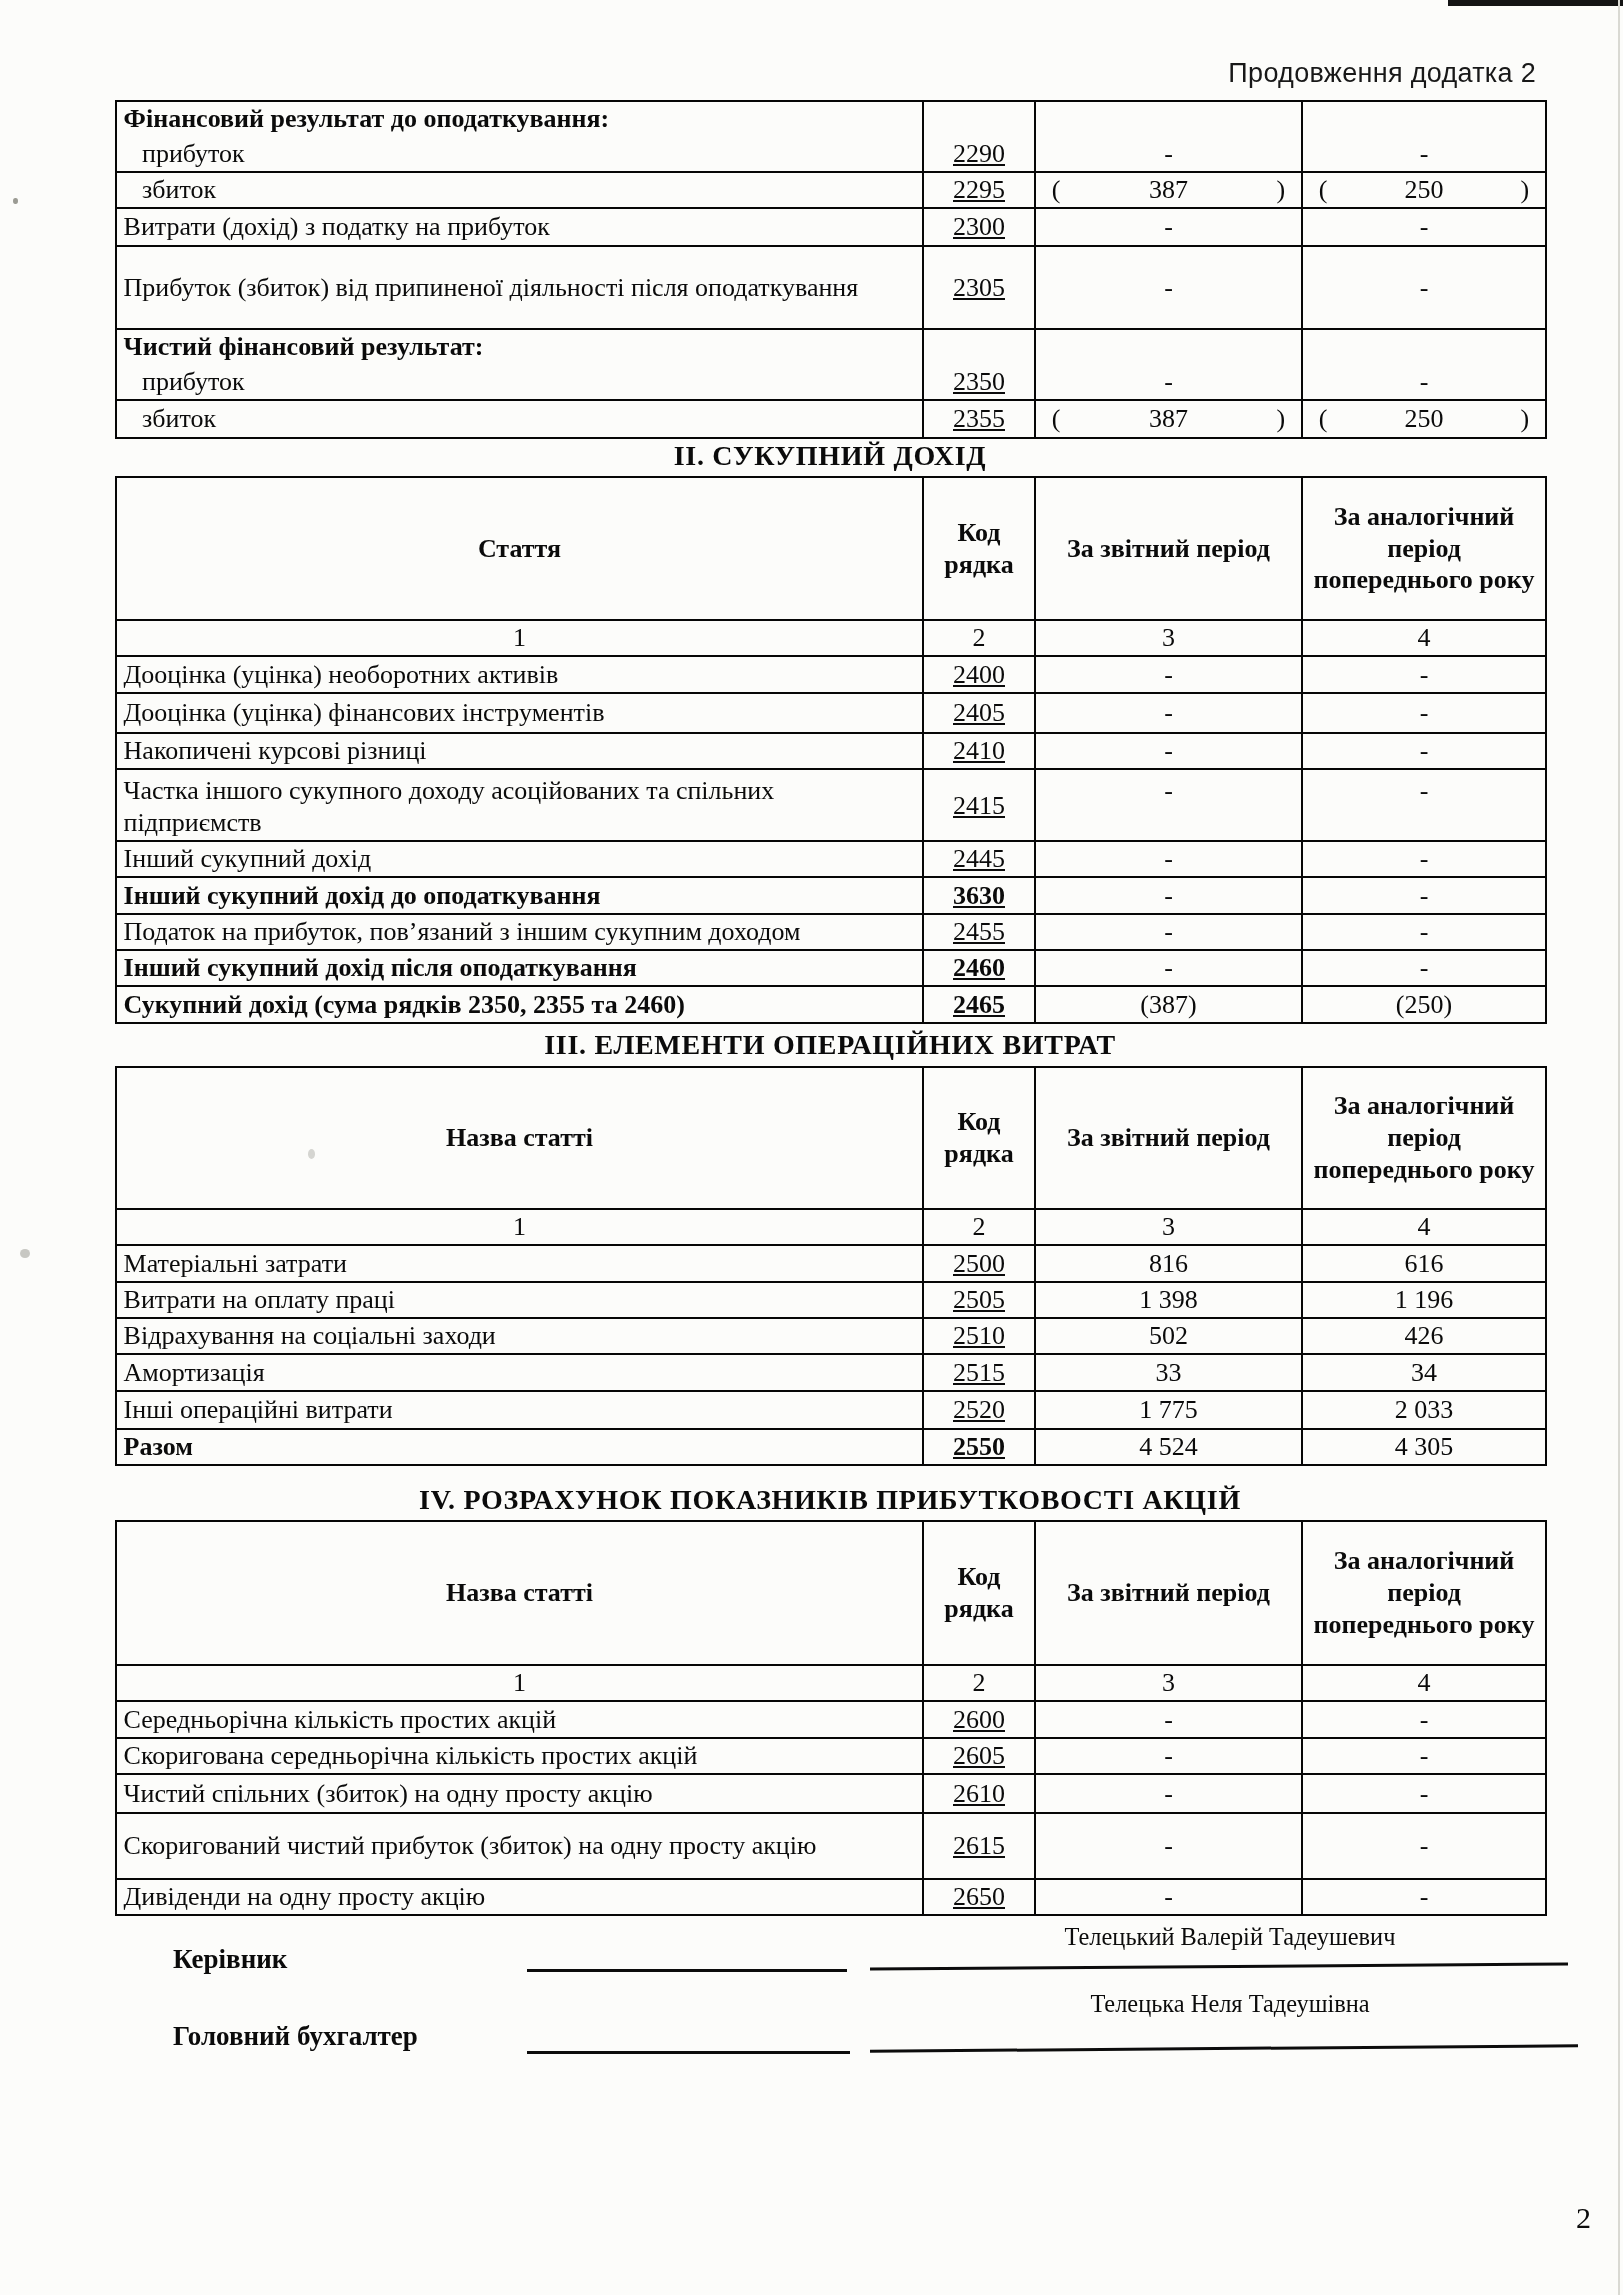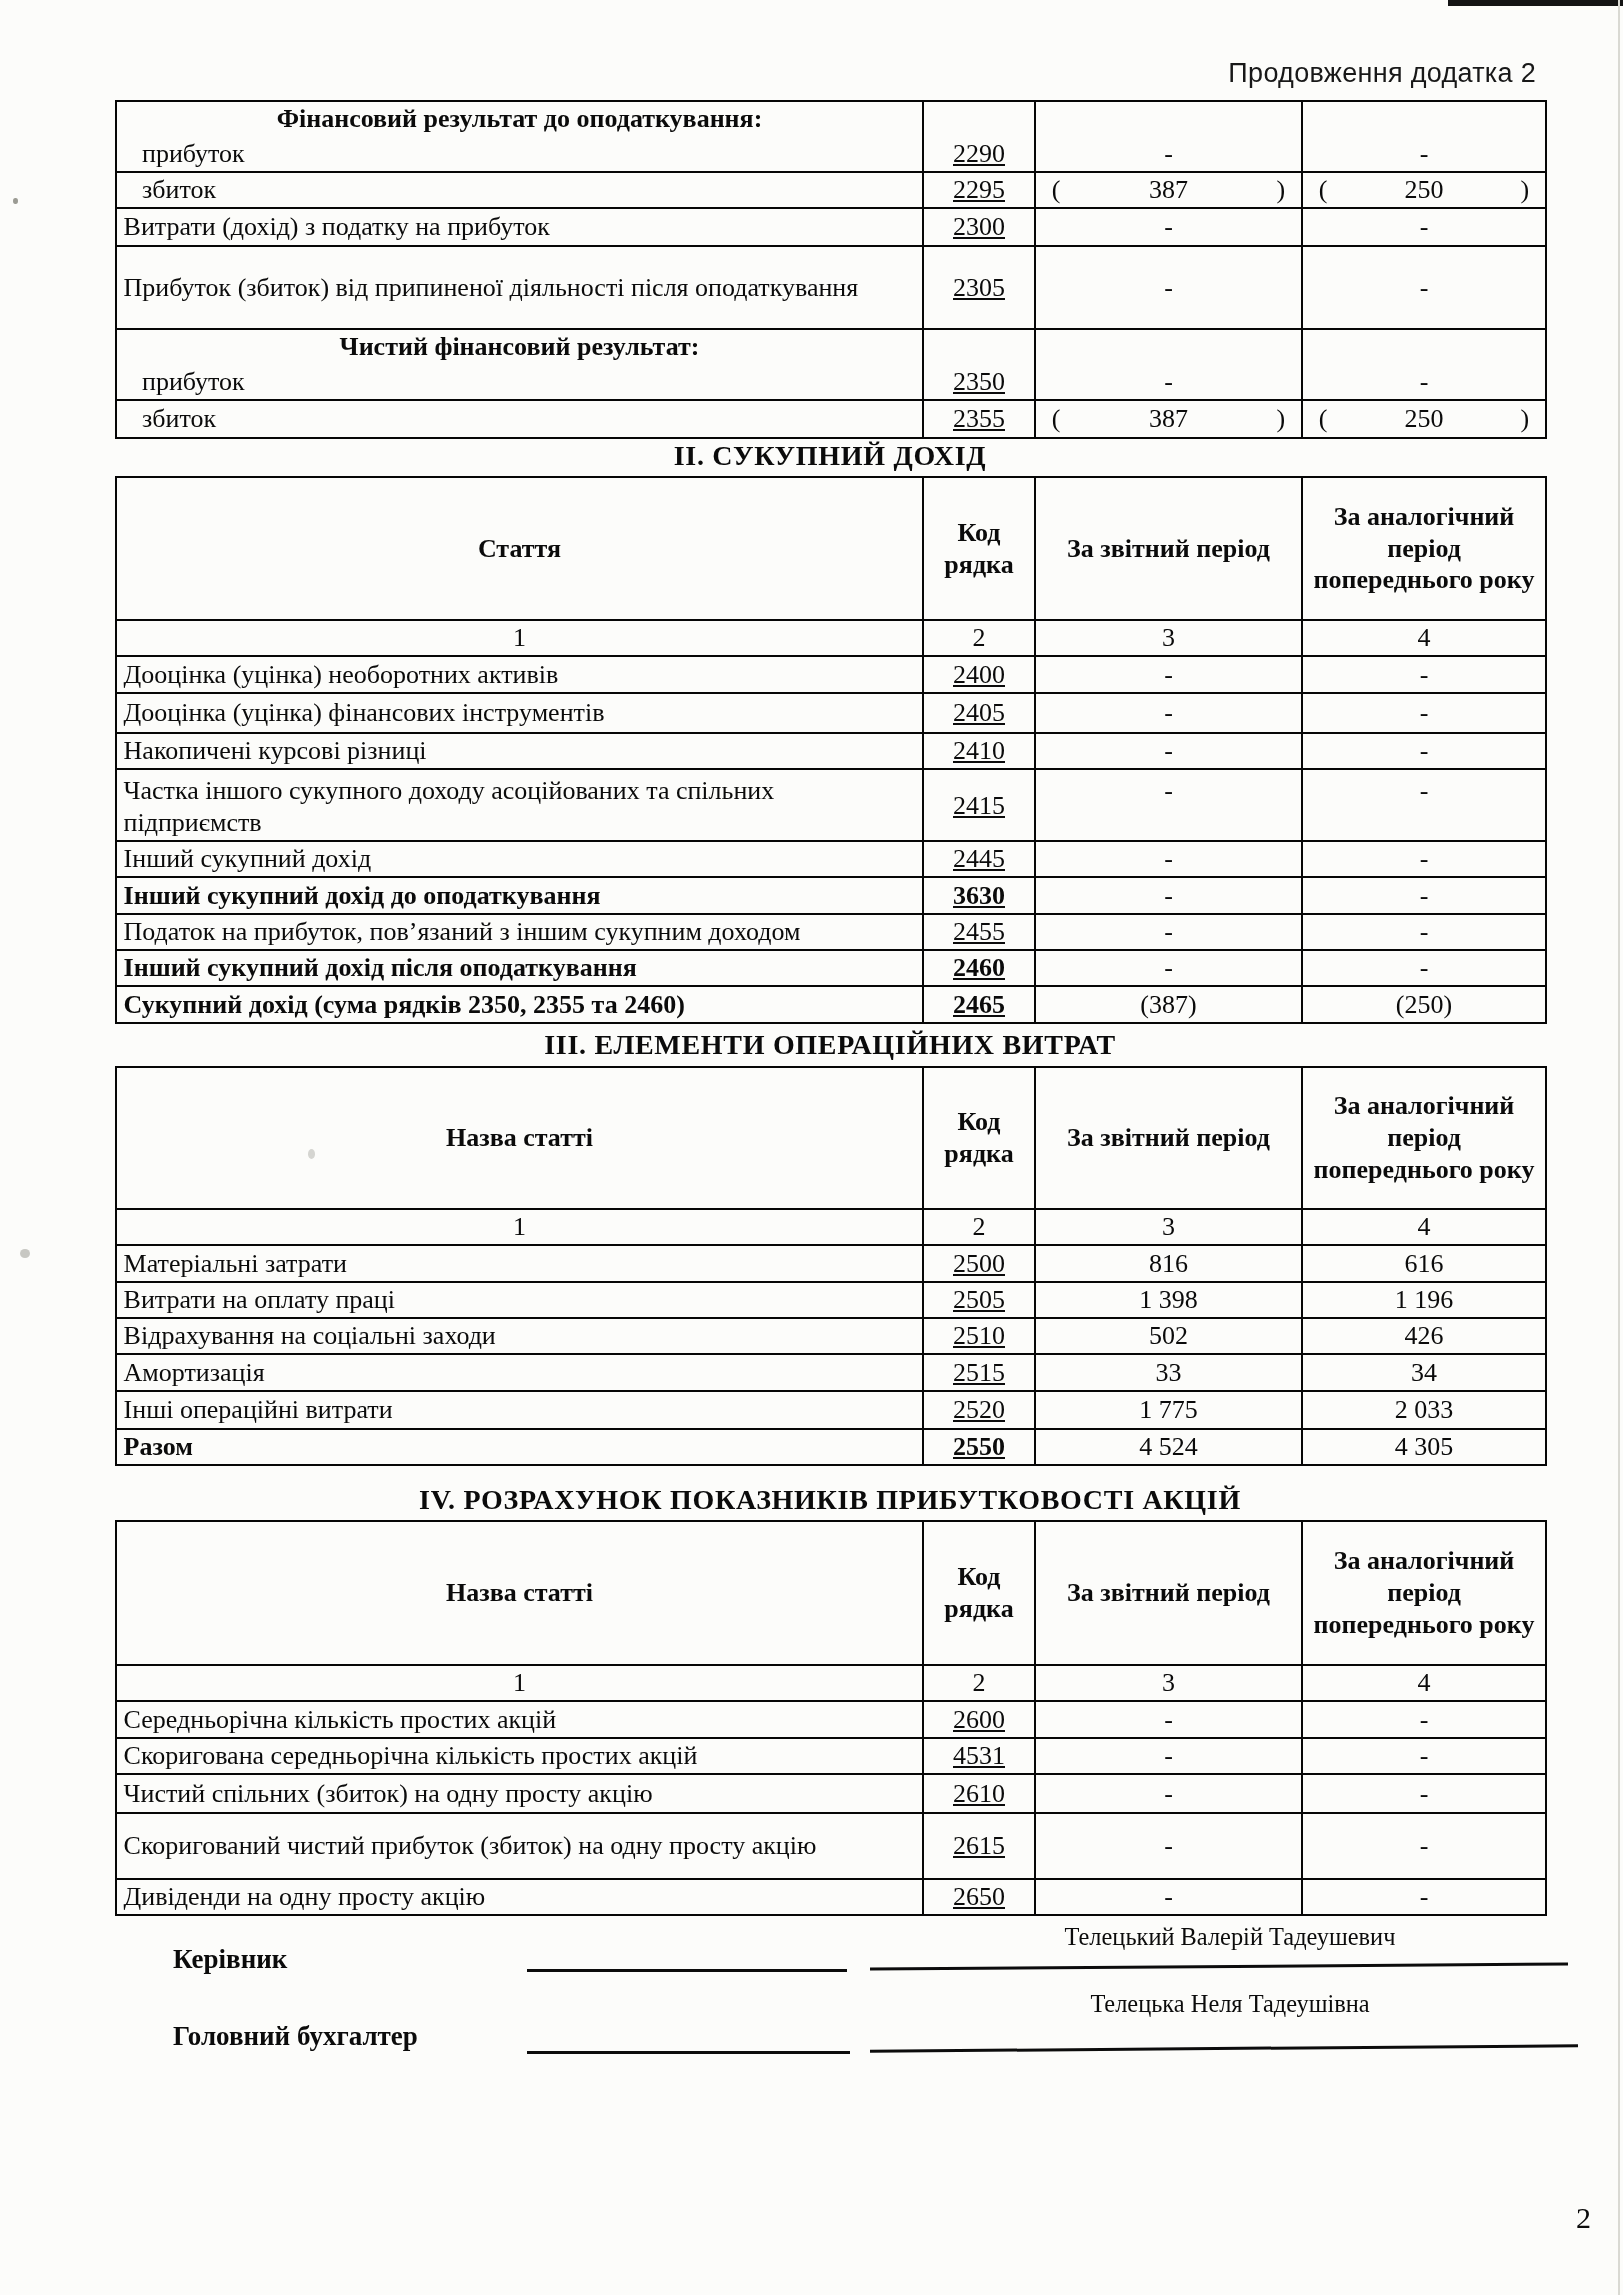--- a/index.html
+++ b/index.html
@@ -30,21 +30,21 @@
   table.t td{
     border:2px solid #060606;
     font-size:26px;line-height:1.22;vertical-align:middle;
     padding:1.3px 6.6px;
   }
   td.lbl{text-align:left;padding:2.6px 9.2px;}
   td.code{text-align:center;padding:1.3px 1.3px;text-decoration:underline;}
   td.val{text-align:center;}
   td.hd{font-weight:700;text-align:center;line-height:1.34;padding:4px 5.3px;}
   tr.nrow td{text-align:center;padding:1.3px;}
-  tr.grp td{border-bottom:none;text-align:center;}
+  tr.grp td{border-bottom:none;}
   tr.grp td.lbl{font-weight:700;vertical-align:middle;}
   tr.sub td{border-top:none;}
   .ind{padding-left:25px !important;}
   .b{font-weight:700;}
   .pw{display:flex;justify-content:space-between;align-items:center;padding:0 9.2px;}
   .pw span{display:inline-block;}
 
   .title{
     position:absolute;left:115px;width:1430px;text-align:center;
     font-size:28px;font-weight:700;letter-spacing:0.7px;
@@ -316,21 +316,21 @@
         <td>4</td>
       </tr>
       <tr style="height:33px">
         <td class="lbl">Середньорічна кількість простих акцій</td>
         <td class="code">2600</td>
         <td class="val">-</td>
         <td class="val">-</td>
       </tr>
       <tr style="height:34px">
         <td class="lbl">Скоригована середньорічна кількість простих акцій</td>
-        <td class="code">4531</td>
+        <td class="code">2605</td>
         <td class="val">-</td>
         <td class="val">-</td>
       </tr>
       <tr style="height:39px">
         <td class="lbl">Чистий спільних (збиток) на одну просту акцію</td>
         <td class="code">2610</td>
         <td class="val">-</td>
         <td class="val">-</td>
       </tr>
       <tr style="height:66px">

